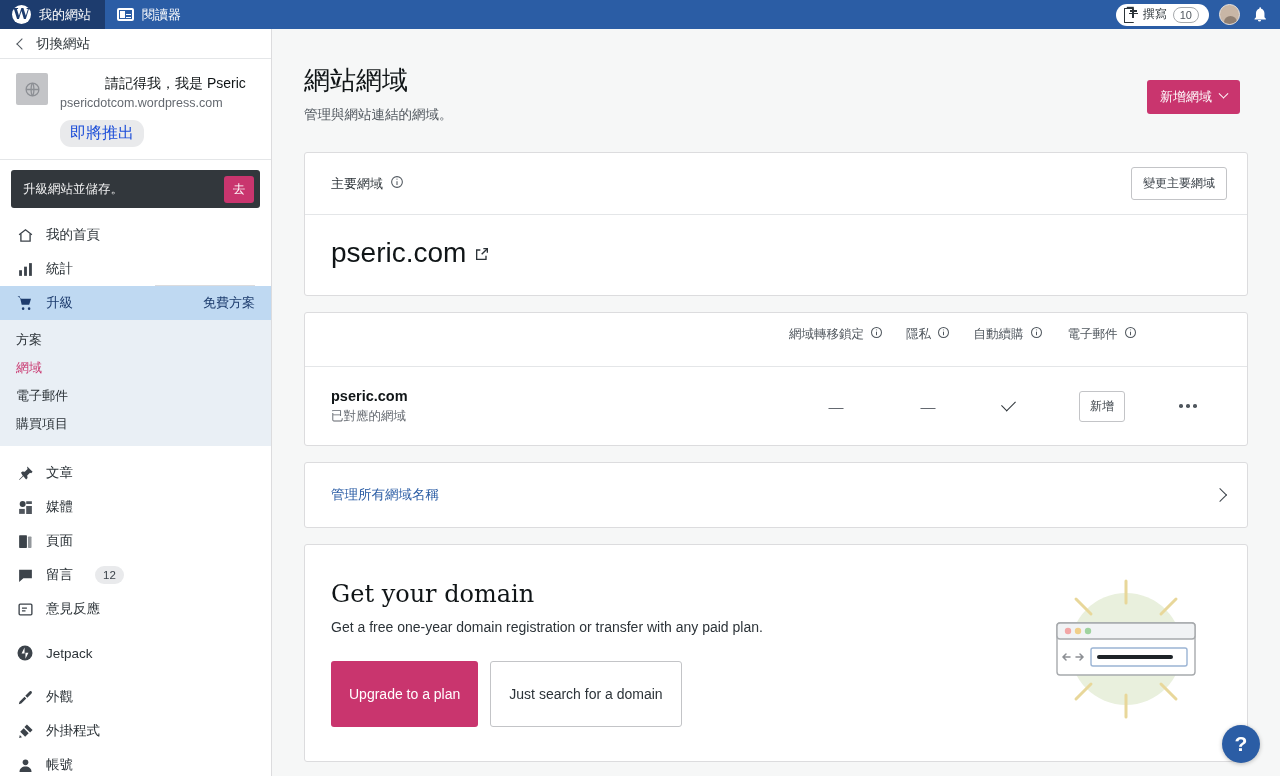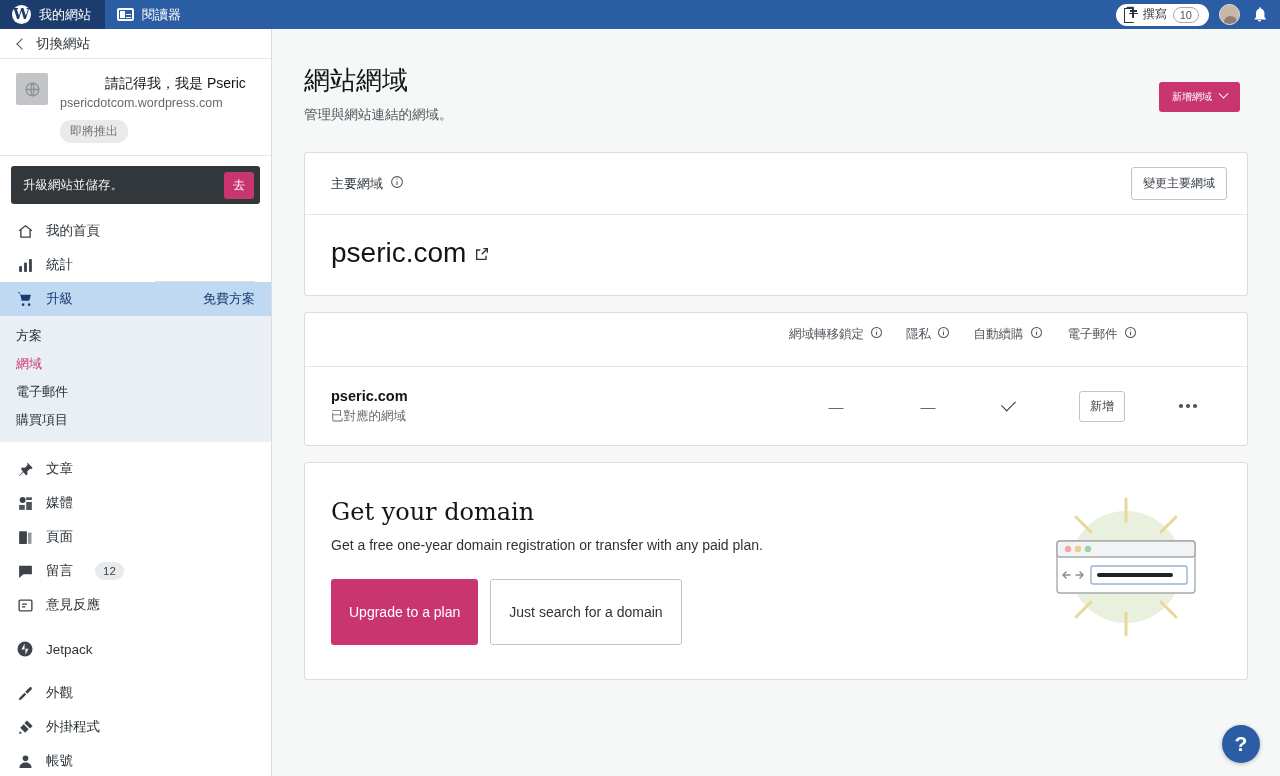--- a/index.html
+++ b/index.html
@@ -114,22 +114,22 @@
   }
   .site-thumb {
     width: 32px; height: 32px; background: #c3c4c7; flex: none;
     display: flex; align-items: center; justify-content: center;
     border-radius: 2px;
   }
   .site-name { font-size: 14px; color: #101517; line-height: 20px; margin-left: 45px; }
   .site-url { font-size: 12.5px; color: #646970; line-height: 18px; margin-top: 1px; }
   .site-badge {
     display: inline-block; margin-top: 8px;
-    background: #e9eaec; color: #737373; border-radius: 11px;
-    font-size: 12px; padding: 3px 10px;
+    background: #e9eaec; color: #1d4ed8; border-radius: 11px;
+    font-size: 16px; padding: 3px 10px;
   }
   .upgrade-banner {
     margin: 10px 11px 6px 11px; height: 38px;
     background: #32373c; border-radius: 3px;
     display: flex; align-items: center; padding: 0 6px 0 12px;
   }
   .upgrade-banner-text { color: #f0f0f1; font-size: 12.5px; flex: 1; }
   .upgrade-go {
     background: #c9356e; color: #fff; font-size: 12px;
     border: none; border-radius: 3px; padding: 5px 9px; cursor: pointer;
@@ -169,21 +169,21 @@
   }
   .page-head {
     display: flex; align-items: center;
     padding: 34px 40px 0 32px;
   }
   .page-title { font-family: "DejaVu Serif", serif; font-size: 26px; color: #101517; font-weight: 400; }
   .page-sub { font-size: 13.5px; color: #50575e; margin-top: 8px; }
   .add-domain-btn {
     margin-left: auto; margin-top: 6px;
     background: #c9356e; color: #fff; border: none; border-radius: 3px;
-    font-size: 10px; padding: 8px 13px; cursor: pointer;
+    font-size: 13px; padding: 8px 13px; cursor: pointer;
     display: flex; align-items: center; gap: 8px; font-family: inherit;
   }
   .chev-down-sm {
     width: 7px; height: 7px; border-right: 1.7px solid #fff;
     border-bottom: 1.7px solid #fff; transform: rotate(45deg) translate(-2px,-2px);
   }
 
   .card {
     margin: 0 32px 16px 32px;
     background: #fff; border: 1px solid #dcdcde; border-radius: 3px;
@@ -588,20 +588,26 @@
       <div class="cell th-pad">
         <span class="ellipsis">
             <i></i>
             <i></i>
             <i></i>
           </span>
       </div>
     </div>
   </div>
 
+  <div class="card">
+    <div class="manage-row">
+      <span class="manage-label">管理所有網域名稱</span>
+      <span class="chev-right"></span>
+    </div>
+  </div>
 
   <div class="card">
     <div class="promo">
       <div class="promo-text">
         <div class="promo-title">Get your domain</div>
         <div class="promo-sub">Get a free one-year domain registration or transfer with any paid plan.</div>
         <div class="promo-actions">
           <button class="btn-primary-pink">Upgrade to a plan</button>
           <button class="btn-ghost">Just search for a domain</button>
         </div>

